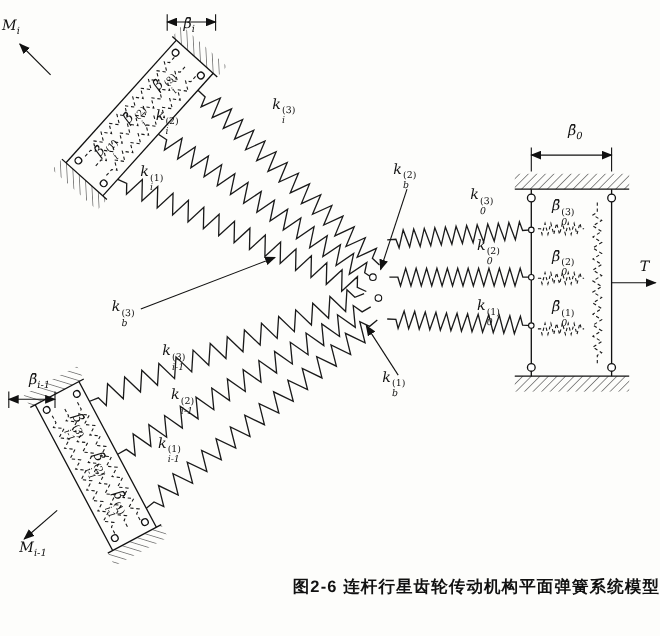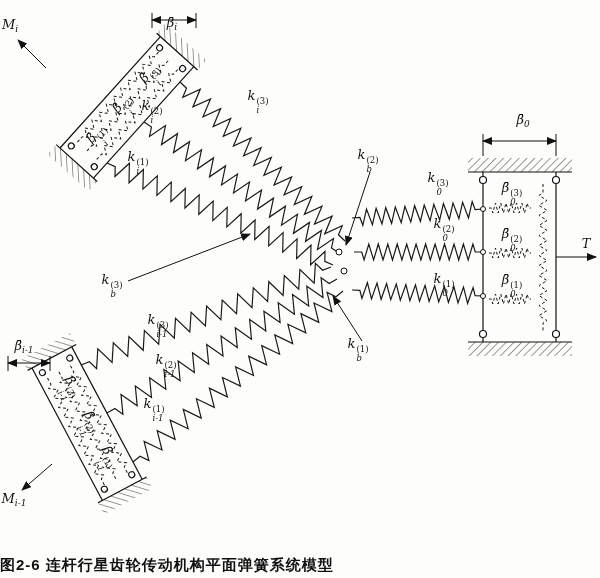--- a/index.html
+++ b/index.html
@@ -7,21 +7,21 @@
   .figure{position:relative;width:600px;height:578px;background:#fdfdfb;overflow:hidden;
           font-family:"DejaVu Serif",serif}
   .figure svg{position:absolute;left:0;top:0}
   .lbl{position:absolute;font-style:italic;font-size:13px;color:#111;white-space:nowrap;
        line-height:1;transform:translate(-50%,-50%)}
   .lbl .ss{display:inline-flex;flex-direction:column;align-items:flex-start;
            font-size:8.5px;line-height:1.05;vertical-align:-0.45em;margin-left:1px}
   .lbl .ss .sp{font-style:normal}
   .lbl .ss .sb{font-style:italic}
   .lbl .subonly{font-size:9px;vertical-align:sub;font-style:italic}
-  .caption{position:absolute;left:0;top:556px;width:600px;text-align:left;
+  .caption{position:absolute;left:0;top:524px;width:600px;text-align:right;
            font-family:"Liberation Sans",sans-serif;font-weight:bold;font-size:15px;
            color:#111;letter-spacing:1px}
 </style>
 </head>
 <body>
 
 <div class="figure">
 
 <svg id="svg-diagram" width="600" height="535" viewBox="0 0 600 535">
   <defs>
@@ -117,25 +117,25 @@
 
     <circle cx="339" cy="252" r="3" fill="#fff"></circle>
     <circle cx="344" cy="271" r="3" fill="#fff"></circle>
     <circle cx="483" cy="209" r="2.5" fill="#fff"></circle>
     <circle cx="483" cy="252" r="2.5" fill="#fff"></circle>
     <circle cx="483" cy="296" r="2.5" fill="#fff"></circle>
   </g>
 </svg>
 
 <span class="lbl" style="left:10px;top:26px">M<span class="subonly">i</span></span>
-<span class="lbl" style="left:14px;top:500px">M<span class="subonly">i-1</span></span>
+<span class="lbl" style="left:30px;top:500px">M<span class="subonly">i-1</span></span>
 <span class="lbl" style="left:586px;top:243px">T</span>
 
 <span class="lbl" style="left:172px;top:24px">β̄<span class="subonly">i</span></span>
-<span class="lbl" style="left:24px;top:347px">β̄<span class="subonly">i-1</span></span>
+<span class="lbl" style="left:36px;top:347px">β̄<span class="subonly">i-1</span></span>
 <span class="lbl" style="left:523px;top:121px">β̄<span class="subonly">0</span></span>
 
 <span class="lbl" style="left:153px;top:77px;transform:translate(-50%,-50%) rotate(-48deg)">β̄<span class="ss">
         <span class="sp">(3)</span>
         <span class="sb">i</span>
       </span></span>
 <span class="lbl" style="left:126px;top:107px;transform:translate(-50%,-50%) rotate(-48deg)">β̄<span class="ss">
         <span class="sp">(2)</span>
         <span class="sb">i</span>
       </span></span>

